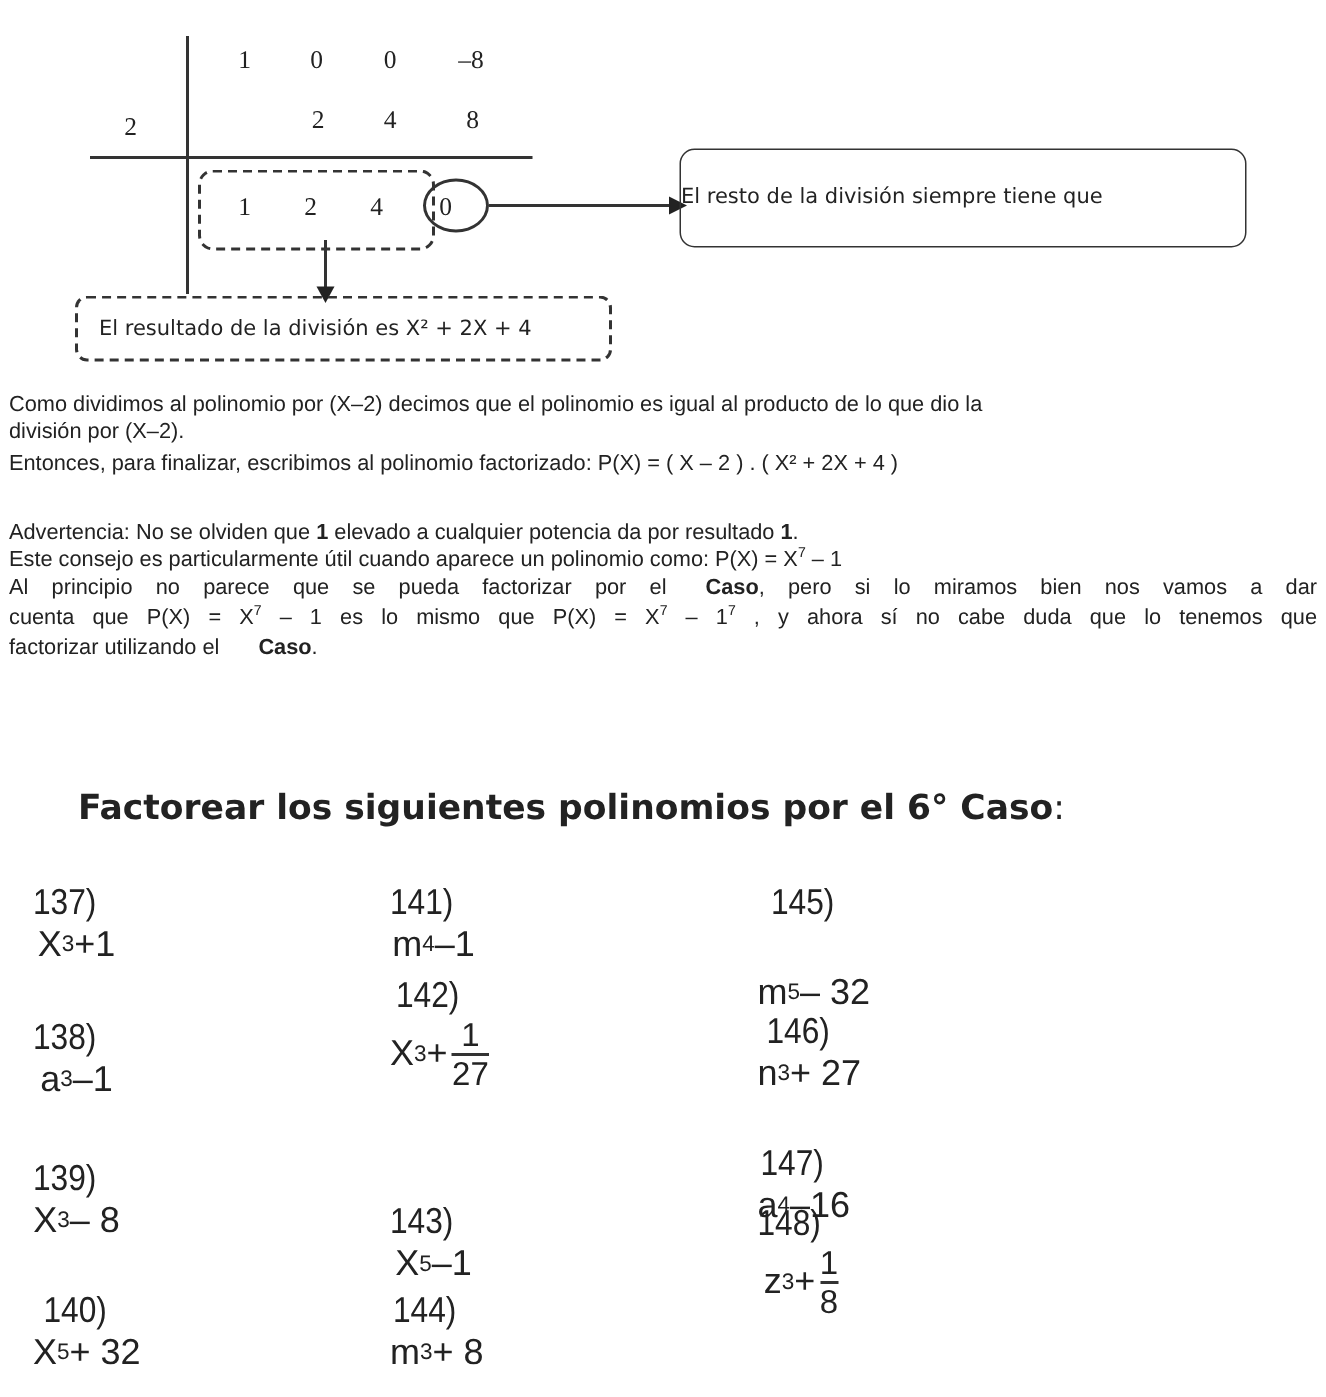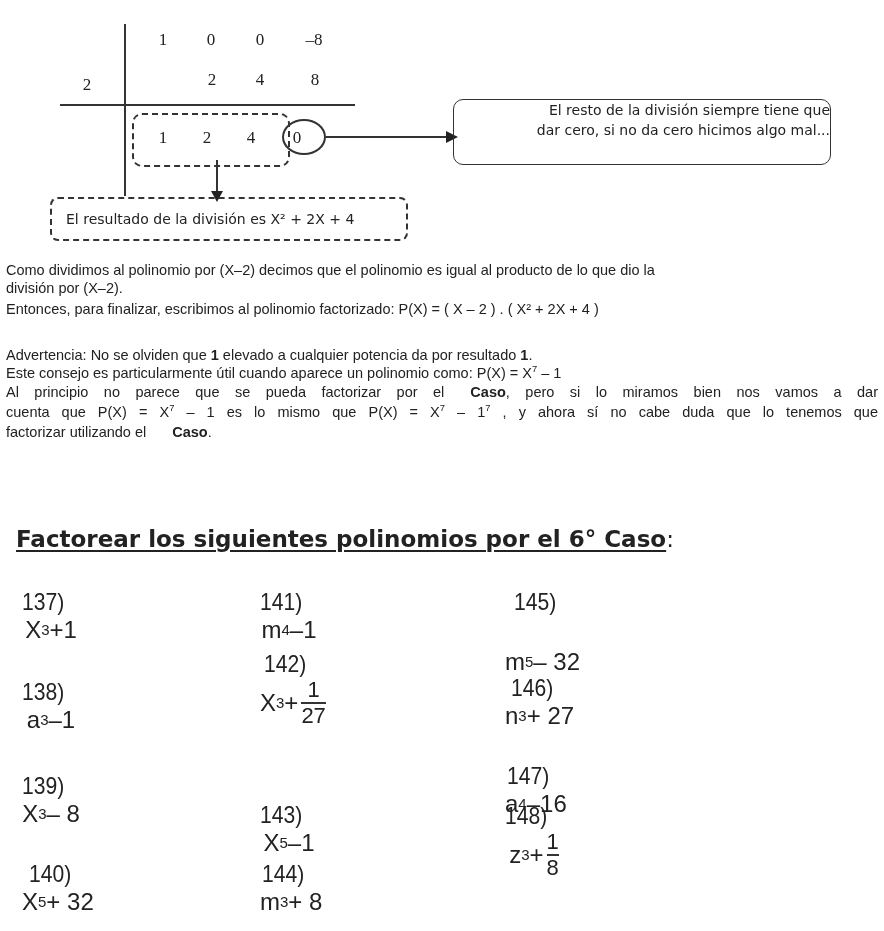--- a/index.html
+++ b/index.html
@@ -5,30 +5,30 @@
   html, body { margin: 0; padding: 0; background: #ffffff; }
   body { width: 884px; height: 931px; position: relative; overflow: hidden; color: #1a1a1a; font-family: "DejaVu Sans", sans-serif; }
   .abs { position: absolute; }
   
   .serif { font-family: "Liberation Serif", serif; font-size: 17px; color: #222; }
   .vline { position: absolute; background: #333; width: 2px; }
   .hline { position: absolute; background: #333; height: 2px; }
   .coef { position: absolute; width: 30px; text-align: center; }
   .dash-box { position: absolute; border: 2px dashed #333; border-radius: 10px; box-sizing: border-box; }
   .circle { position: absolute; border: 2px solid #333; border-radius: 50%; box-sizing: border-box; }
-  .callout { position: absolute; border: 1.5px solid #333; border-radius: 10px; box-sizing: border-box; text-align: right; font-family: "DejaVu Sans", sans-serif; font-size: 14px; line-height: 20px; padding-top: 0; color: #222; }
+  .callout { position: absolute; border: 1.5px solid #333; border-radius: 10px; box-sizing: border-box; text-align: left; font-family: "DejaVu Sans", sans-serif; font-size: 14px; line-height: 20px; padding-top: 21px; color: #222; }
   .result-box { position: absolute; border: 2px dashed #333; border-radius: 8px; box-sizing: border-box; font-size: 14px; line-height: 40px; padding-left: 14px; color: #222; }
   
   .p { position: absolute; left: 6px; font-family: "Liberation Sans", sans-serif; font-size: 14.5px; line-height: 18px; color: #222; white-space: nowrap; }
   .just { width: 872px; text-align: justify; text-align-last: justify; }
   b { font-weight: bold; }
   sup { font-size: 65%; vertical-align: super; line-height: 0; }
   
   .heading { position: absolute; left: 16px; top: 526px; font-family: "DejaVu Sans", sans-serif; font-weight: bold; font-size: 23px; color: #222; }
-  .heading .u { text-decoration: underline; text-decoration-thickness: 2px; text-underline-offset: 3px; }
+  .heading .u { text-decoration-thickness: 2px; text-underline-offset: 3px; margin-left: 36px; }
   .heading .colon { font-weight: normal; }
   .ex { position: absolute; font-family: "Liberation Sans", sans-serif; font-size: 24px; color: #222; white-space: nowrap; display: flex; align-items: center; flex-direction: column; }
   .ex .num { margin-right: 10px; transform: scaleX(0.88); transform-origin: left; display: inline-block; }
   .ex .expr { display: inline-flex; align-items: center; }
   .ex sup { font-size: 15px; vertical-align: 12px; }
   .frac { display: inline-flex; flex-direction: column; align-items: center; margin-left: 3px; font-size: 22px; line-height: 24px; }
   .frac .bar { width: 100%; height: 2px; background: #333; }
 </style>
 </head>
 <body>
@@ -59,21 +59,20 @@
 
   <svg class="abs" style="left:0; top:0;" width="884" height="260">
     <line x1="326" y1="137" x2="448" y2="137" stroke="#333" stroke-width="2"></line>
     <polygon points="446,131 458,137 446,143" fill="#222"></polygon>
     <line x1="217" y1="160" x2="217" y2="195" stroke="#333" stroke-width="2"></line>
     <polygon points="211,191 217,202 223,191" fill="#222"></polygon>
   </svg>
 
   <div class="callout" style="left:453px; top:99px; width:378px; height:66px;">
     <div>El resto de la división siempre tiene que</div>
-    <div>dar cero, si no da cero hicimos algo mal...</div>
   </div>
 
   <div class="result-box" style="left:50px; top:197px; width:358px; height:44px;">El resultado de la división es X² + 2X + 4</div>
 </div>
 
 <div class="p" style="top:261px;">Como dividimos al polinomio por (X–2) decimos que el polinomio es igual al producto de lo que dio la</div>
 <div class="p" style="top:279px;text-align:center;">división por (X–2).</div>
 <div class="p" style="top:300px;">Entonces, para finalizar, escribimos al polinomio factorizado:  P(X) = ( X – 2 ) . ( X² + 2X + 4 )</div>
 
 <div class="p" style="top:346px;">

